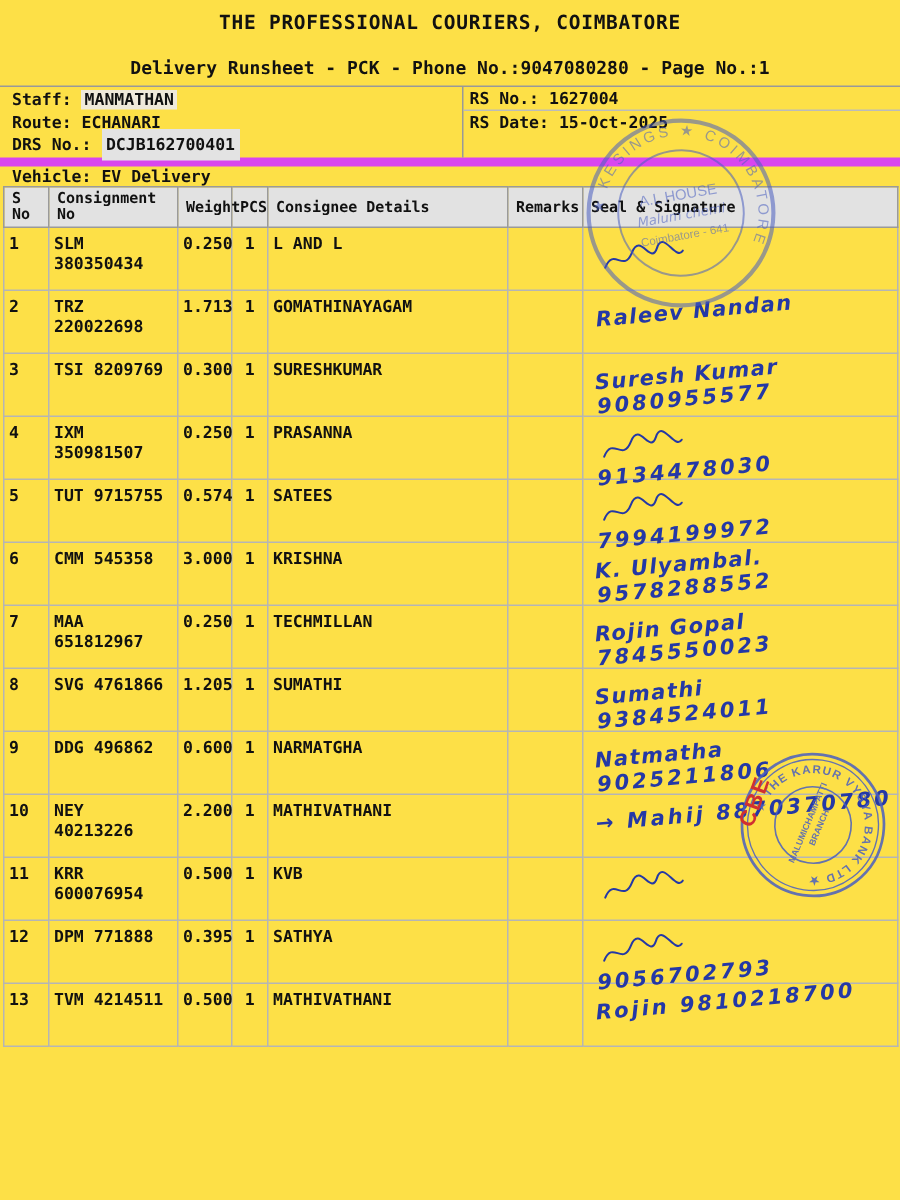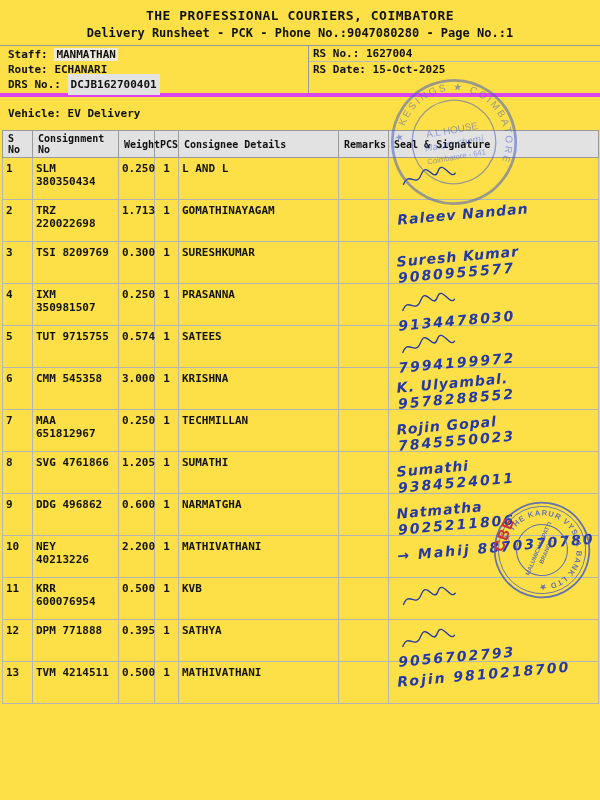--- a/index.html
+++ b/index.html
@@ -1,30 +1,30 @@
 <!DOCTYPE html>
 <html><head>
 <meta charset="utf-8">
 <style>
   * { margin:0; padding:0; box-sizing:border-box; }
   html,body { width:600px; height:800px; }
   body { background:#e9e6e0; font-family:"DejaVu Sans Mono", monospace; }
   .page { position:relative; width:600px; height:800px; background:#fde047; overflow:hidden; color:#111; }
 
   .title { text-align:center; font-weight:bold; font-size:13px; padding-top:8px; letter-spacing:.5px; }
-  .subtitle { text-align:center; font-weight:bold; font-size:12px; margin-top:3px; }
+  .subtitle { text-align:center; font-weight:bold; font-size:12px; margin-top:15px; }
 
   .info-grid { display:flex; border-top:1px solid #999; margin-top:5px; font-size:11px; font-weight:bold; }
   .info-left { flex:1 1 auto; padding:1px 4px; }
   .info-right { width:292px; border-left:1px solid #999; }
   .info-row { padding:1px 4px; line-height:13px; white-space:nowrap; }
   .info-right .info-row:first-child { border-bottom:1px solid #bbb; }
   .hl { background:#efe9da; padding:0 2px; }
   .drs { background:#e3e3e3; padding:4px 3px; }
-  .vehicle-row { border-top:4px solid #d946ef; font-size:11px; font-weight:bold; padding:10px 8px; }
+  .vehicle-row { border-top:6px solid #d946ef; font-size:11px; font-weight:bold; padding:0 8px; }
 
   table { width:596px; margin:0 2px; border-collapse:collapse; table-layout:fixed; }
   th { background:#e2e2e2; border:1px solid #9a9a9a; font-size:10px; text-align:left; padding:2px 5px; font-weight:bold; }
   td { border:1px solid #b5b5b5; font-size:11px; font-weight:bold; vertical-align:top; padding:4px 3px; height:42px; overflow:visible; }
   td.pcs-cell { text-align:center; }
   td.sig-cell { position:relative; }
 
   .sig-wrap { position:absolute; left:8px; top:3px; width:200px; transform:rotate(-5deg); color:#2438a6; font-family:"DejaVu Sans", sans-serif; font-style:italic; pointer-events:none; }
   .sig-name { font-size:14px; letter-spacing:1px; white-space:nowrap; }
   .sig-num { font-size:14px; letter-spacing:2px; white-space:nowrap; }

